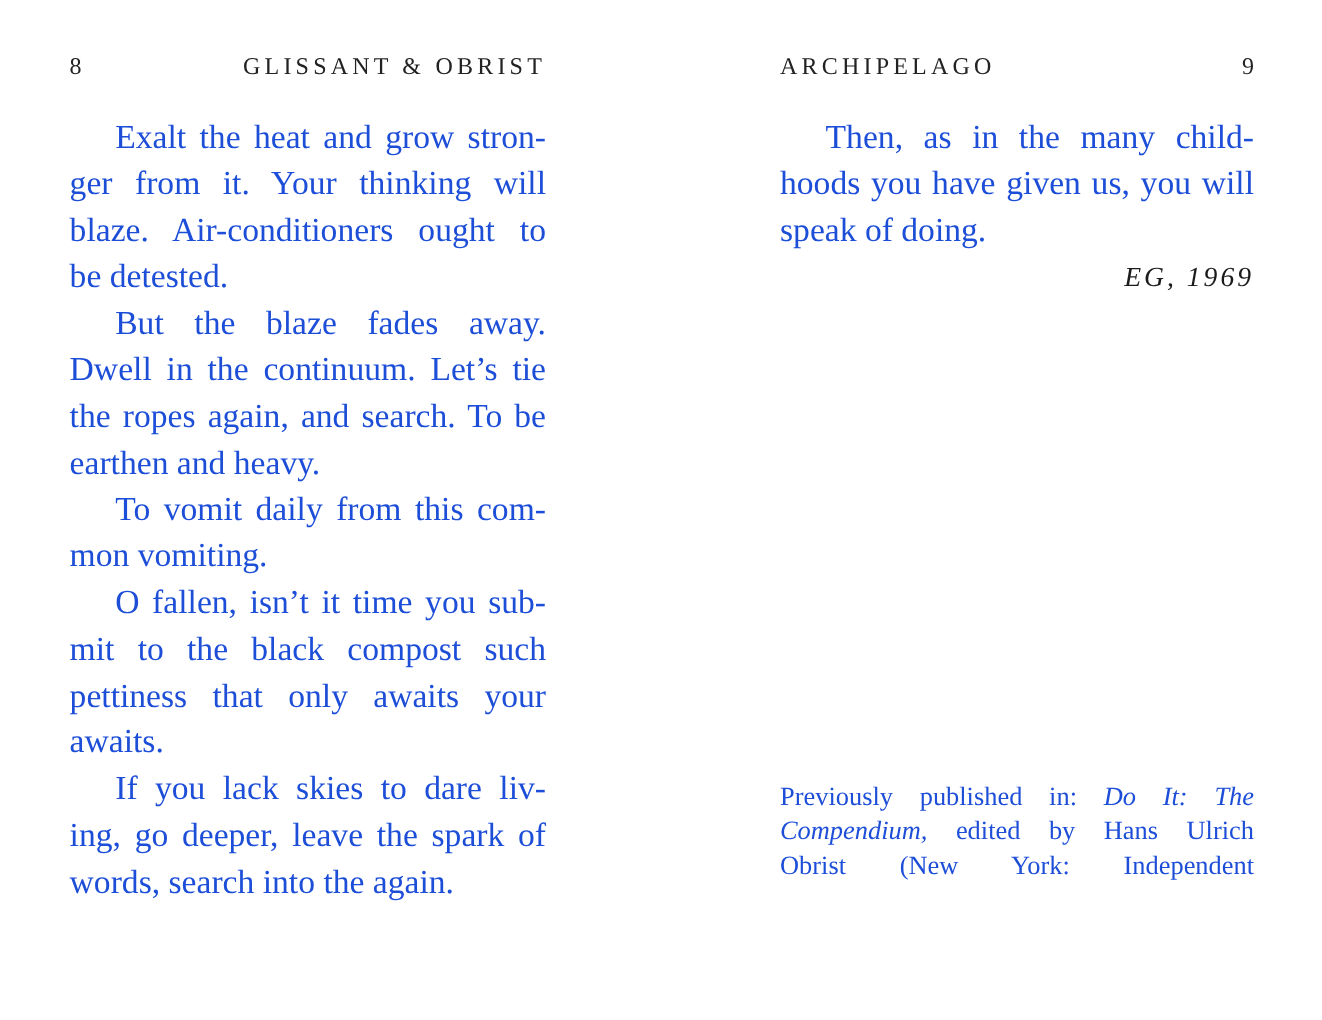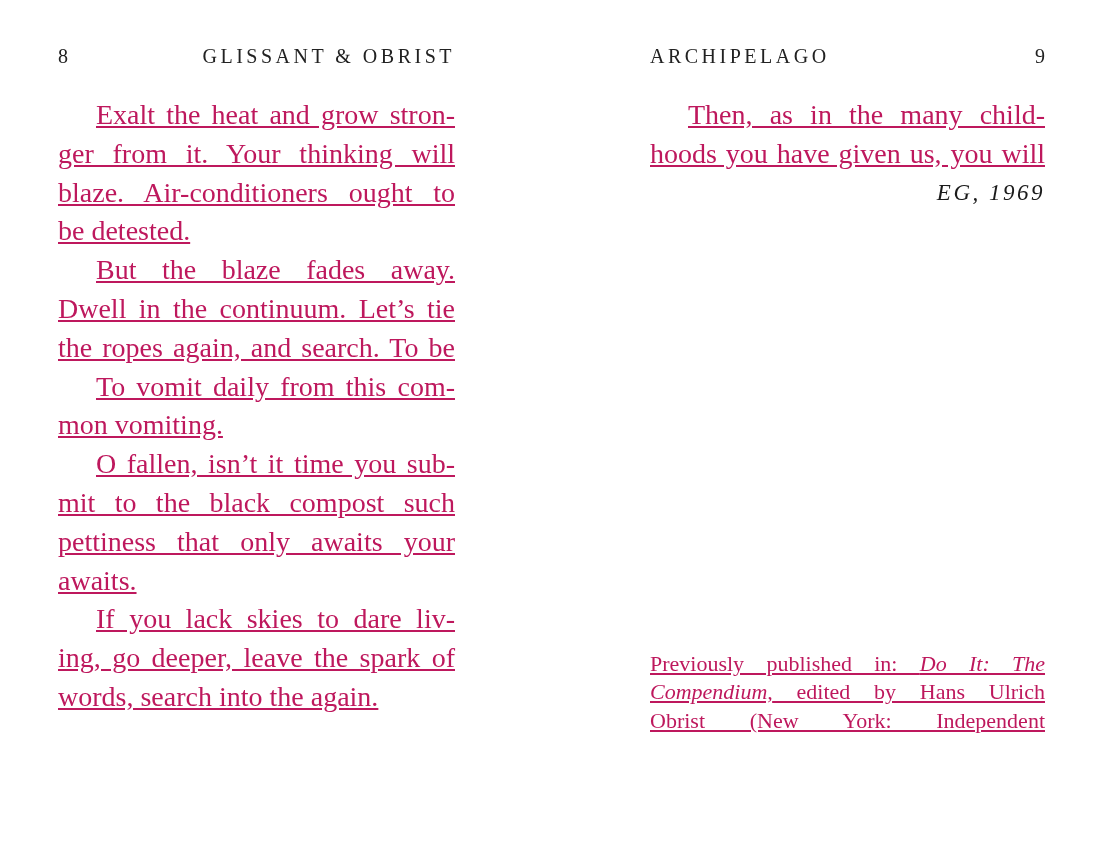--- a/index.html
+++ b/index.html
@@ -17,21 +17,21 @@
   .page-right { left:650px; width:395px; height:780px; }
 
   .pagehead {
     display:flex; justify-content:space-between; align-items:baseline;
     font-size:20px; line-height:24px; color:#222;
   }
   .head-title { letter-spacing:3.5px; }
   .folio { font-size:20px; letter-spacing:0; }
 
   .body-text { margin-top:28px; }
-  .line { font-size:28px; line-height:38.8px; color:#be185d;text-decoration:underline; }
+  .line { font-size:28px; line-height:38.8px; color:#1d4ed8; }
   .line.j { text-align:justify; text-align-last:justify; -moz-text-align-last:justify; }
   .line.ind { padding-left:38px; }
 
   .attribution {
     text-align:right;
     font-size:23px; line-height:38.8px;
     letter-spacing:2.5px;
     color:#1b1b1b;
     font-style:italic;
   }
@@ -50,40 +50,42 @@
       <span class="head-title">GLISSANT &amp; OBRIST</span>
     </div>
     <div class="body-text">
         <div class="line j ind">Exalt the heat and grow stron-</div>
         <div class="line j">ger from it. Your thinking will</div>
         <div class="line j">blaze. Air-conditioners ought to</div>
         <div class="line">be detested.</div>
         <div class="line j ind">But the blaze fades away.</div>
         <div class="line j">Dwell in the continuum. Let’s tie</div>
         <div class="line j">the ropes again, and search. To be</div>
+        <div class="line">earthen and heavy.</div>
         <div class="line j ind">To vomit daily from this com-</div>
         <div class="line">mon vomiting.</div>
         <div class="line j ind">O fallen, isn’t it time you sub-</div>
         <div class="line j">mit to the black compost such</div>
         <div class="line j">pettiness that only awaits your</div>
         <div class="line">awaits.</div>
         <div class="line j ind">If you lack skies to dare liv-</div>
         <div class="line j">ing, go deeper, leave the spark of</div>
         <div class="line">words, search into the again.</div>
       </div>
   </div>
 
   <div class="page page-right">
     <div class="pagehead">
       <span class="head-title">ARCHIPELAGO</span>
       <span class="folio">9</span>
     </div>
     <div class="body-text">
         <div class="line j ind">Then, as in the many child-</div>
         <div class="line j">hoods you have given us, you will</div>
+        <div class="line">speak of doing.</div>
       </div>
     <div class="attribution">EG, 1969</div>
     <div class="note">
         <div class="line j"><span>Previously published in: </span><i>Do It: The</i></div>
         <div class="line j"><i>Compendium,</i><span> edited by Hans Ulrich</span></div>
         <div class="line j">Obrist (New York: Independent</div>
       </div>
   </div>
 
 </div>

